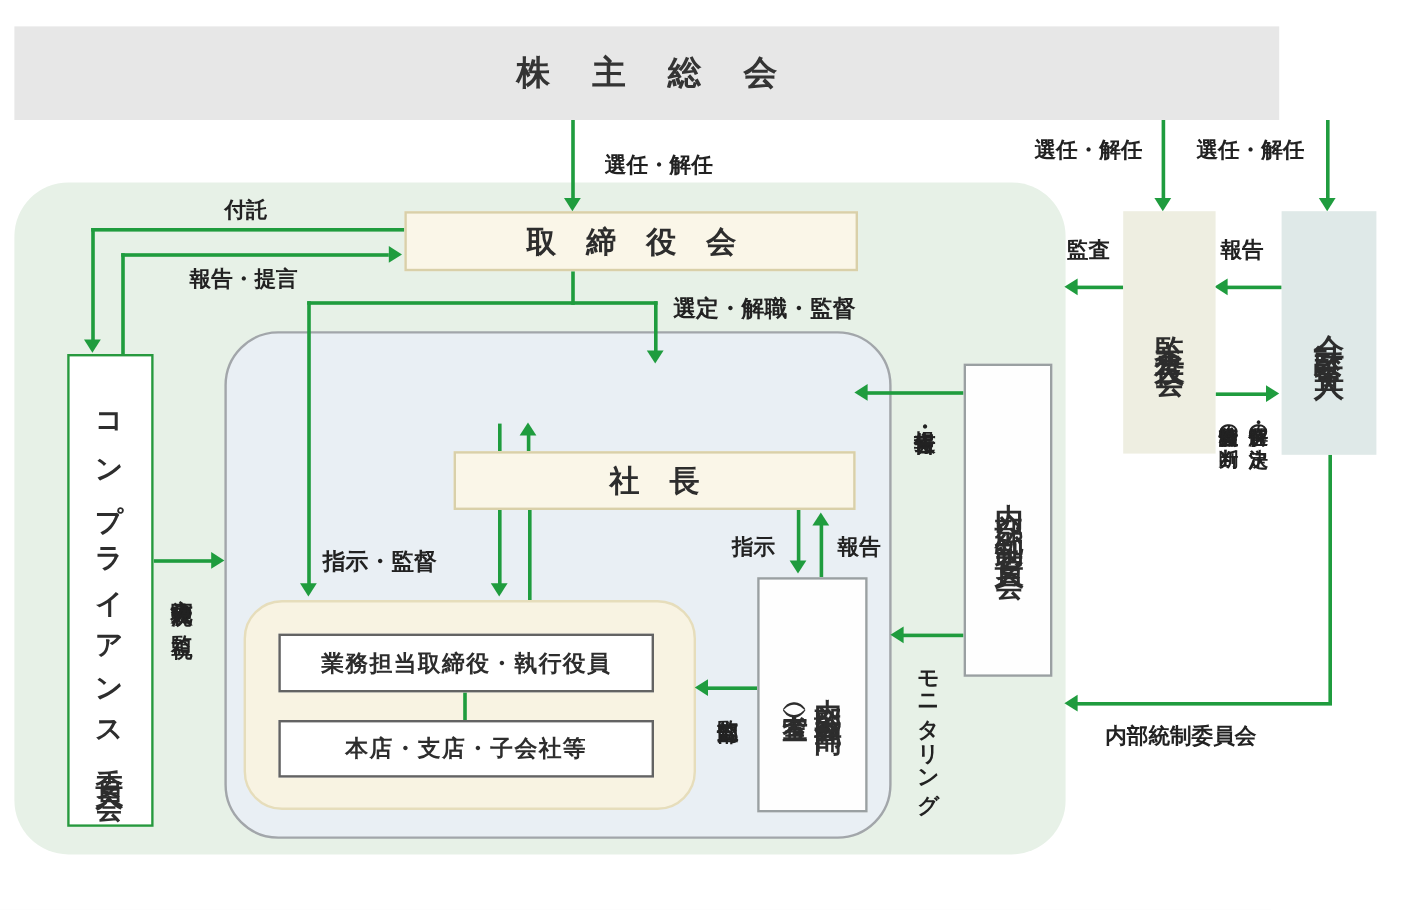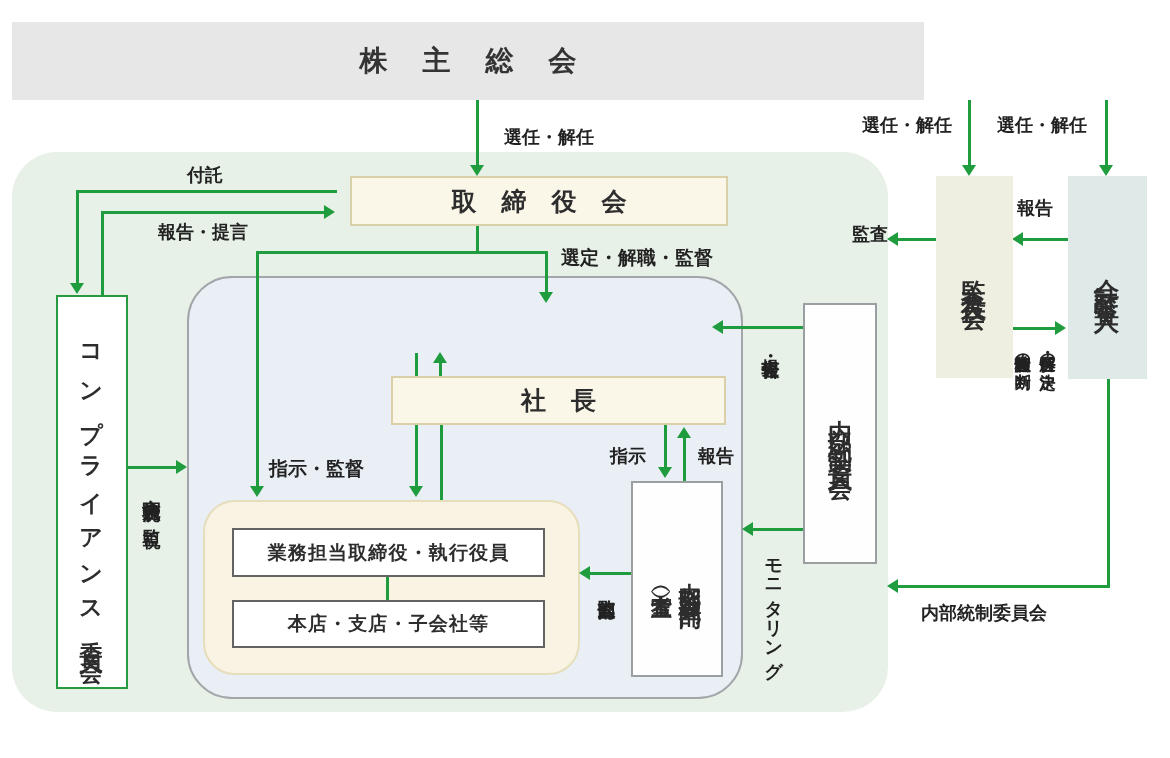--- a/index.html
+++ b/index.html
@@ -29,21 +29,21 @@
   .banner{background:var(--banner-bg);display:flex;align-items:center;justify-content:center;
           font-size:28px;font-weight:bold;color:#343434;}
   .area-outer{background:var(--outer-area-bg);border-radius:45px;}
   .area-inner{background:var(--inner-area-bg);border:2px solid var(--inner-area-border);border-radius:45px;}
   .group-cream{background:var(--group-bg);border:2px solid var(--group-border);border-radius:32px;}
 
   .node{display:flex;align-items:center;justify-content:center;text-align:center;}
   .cream{background:var(--cream-box-bg);border:2px solid var(--cream-box-border);}
   .whitebox{background:#ffffff;border:2px solid var(--dark-box-border);}
   .graybox{background:#fefefe;border:2px solid var(--gray-box-border);}
-  .title-lg{font-size:25px;font-weight:bold;margin-left:13px;}
+  .title-lg{font-size:25px;font-weight:bold;}
   .title-md{font-size:19px;font-weight:bold;letter-spacing:.06em;}
   .ls1{letter-spacing:1em;margin-right:-1em;}
   .ls125{letter-spacing:1.25em;margin-right:-1.25em;}
 
   .vtext{writing-mode:vertical-rl;text-orientation:mixed;}
   .vtitle{font-weight:bold;}
 
   .lbl{position:absolute;font-size:18px;font-weight:600;color:#222;white-space:nowrap;line-height:1.2;}
   .lbl-v{writing-mode:vertical-rl;text-orientation:mixed;}
 
@@ -53,21 +53,21 @@
   .ah-down{border-left:7px solid transparent;border-right:7px solid transparent;border-top:11px solid var(--arrow-green);}
   .ah-up{border-left:7px solid transparent;border-right:7px solid transparent;border-bottom:11px solid var(--arrow-green);}
   .ah-left{border-top:7px solid transparent;border-bottom:7px solid transparent;border-right:11px solid var(--arrow-green);}
   .ah-right{border-top:7px solid transparent;border-bottom:7px solid transparent;border-left:11px solid var(--arrow-green);}
 </style>
 </head>
 <body>
 
 <div id="canvas">
 
-  <div class="abs banner" style="left:12px;top:22px;width:912px;height:78px;">
+  <div class="abs banner" style="left:12px;top:22px;width:1054px;height:78px;">
     <span class="ls125">株主総会</span>
   </div>
 
   <div class="abs area-outer" style="left:12px;top:152px;width:876px;height:560px;"></div>
   <div class="abs area-inner" style="left:187px;top:276px;width:556px;height:423px;"></div>
   <div class="abs group-cream" style="left:203px;top:500px;width:377px;height:175px;"></div>
 
   <div class="vline" style="left:476px;top:100px;height:66px;"></div>
   <div class="ah ah-down" style="left:470px;top:165px;"></div>
 
@@ -182,21 +182,21 @@
 
 
   <div class="lbl" style="left:610px;top:446px;">指示</div>
   <div class="lbl" style="left:698px;top:446px;">報告</div>
 
   <div class="lbl lbl-v" style="left:140px;top:485px;letter-spacing:.1em;">実施状況の監視</div>
   <div class="lbl lbl-v" style="left:595px;top:586px;">内部監査</div>
   <div class="lbl lbl-v" style="left:759px;top:345px;">報告・提言</div>
   <div class="lbl lbl-v" style="left:762px;top:546px;">モニタリング</div>
 
-  <div class="lbl" style="left:852px;top:198px;margin-top:26px;">監査</div>
+  <div class="lbl" style="left:889px;top:198px;">監査</div>
   <div class="lbl" style="left:1017px;top:198px;">報告</div>
 
   <div class="lbl lbl-v" style="left:1010px;top:343px;font-size:16px;line-height:1.55;">
     <div>選任・解任の決定</div>
     <div>会計監査相当性の判断</div>
   </div>
 
   <div class="lbl" style="left:921px;top:603px;">内部統制委員会</div>
 
 </div>

